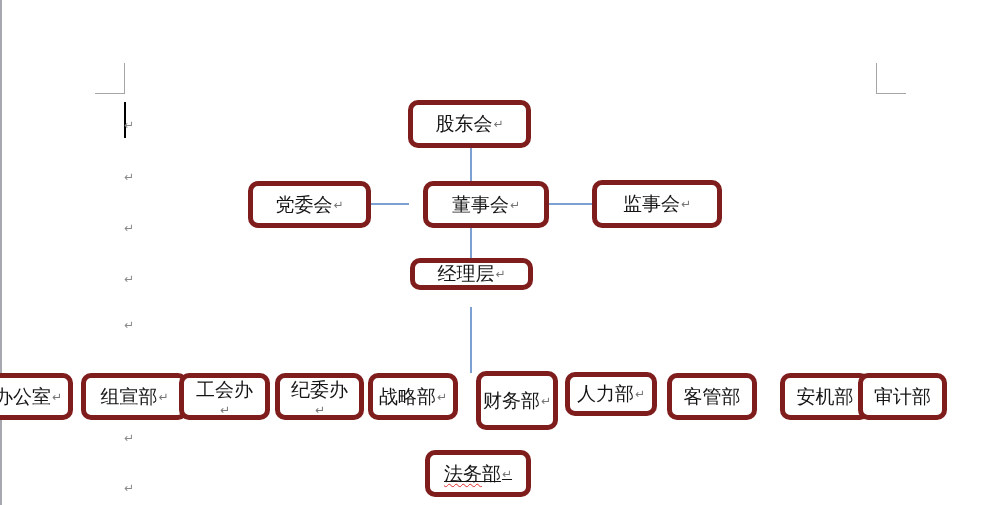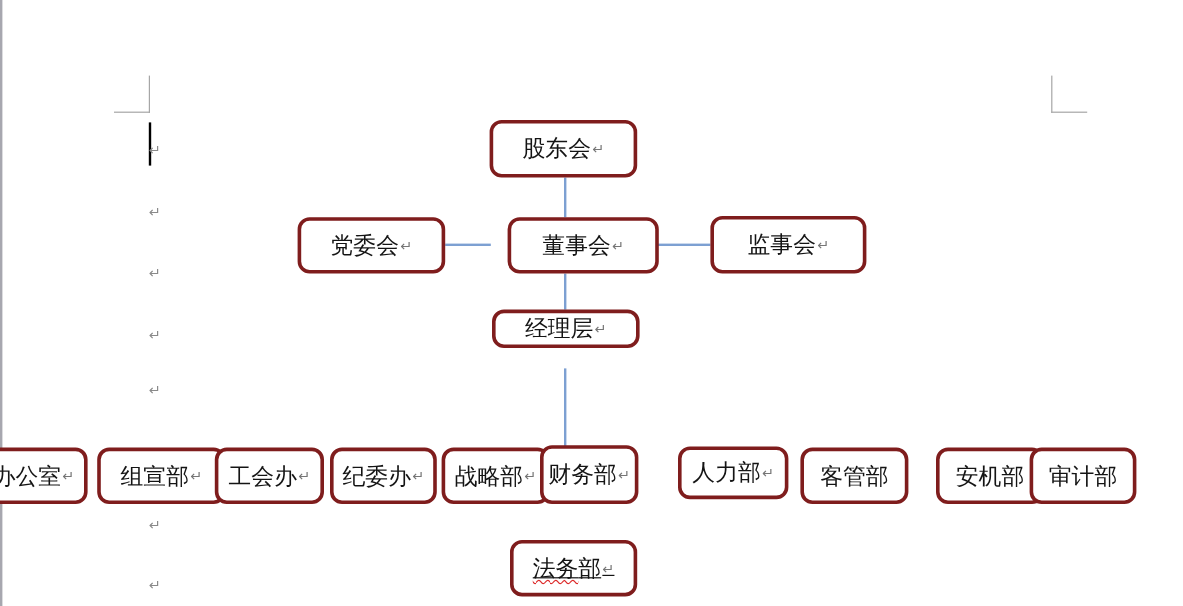--- a/index.html
+++ b/index.html
@@ -10,21 +10,21 @@
   }
   .page-edge{position:absolute;left:0;top:0;width:2px;height:505px;background:#a7a7af;}
   .corner{position:absolute;width:29px;height:30px;}
   .corner.tl{left:95px;top:63px;border-right:1px solid #a6a6a6;border-bottom:1px solid #a6a6a6;}
   .corner.tr{left:876px;top:63px;border-left:1px solid #a6a6a6;border-bottom:1px solid #a6a6a6;}
   .caret{position:absolute;left:124px;top:102px;width:2px;height:36px;background:#000;}
   .mpil{position:absolute;left:124px;width:16px;height:14px;font-size:12px;line-height:14px;
         color:#8a8a8a;font-family:"DejaVu Sans",sans-serif;}
   .node{
     position:absolute;box-sizing:border-box;
-    border:3px solid #7f1d1d;border-radius:10px;background:#fff;
+    border:5px solid #7f1d1d;border-radius:10px;background:#fff;
     display:flex;align-items:center;justify-content:center;
     font-size:19px;color:#141414;white-space:nowrap;
   }
   .pmark{font-size:12px;color:#767676;margin-left:1px;font-family:"DejaVu Sans",sans-serif;}
   .conn{position:absolute;background:#7da0d2;}
   .conn.v{width:2px;}
   .conn.h{height:2px;}
   .squig{text-decoration:underline wavy #dd2c2c 1px;text-underline-offset:3px;}
 </style>
 </head>
@@ -71,33 +71,33 @@
 </div>
 
 <div class="node" style="left:-17px;top:373px;width:90px;height:47px;">
   <span>办公室</span>
     <span class="pmark">↵</span>
 </div>
 <div class="node" style="left:81px;top:373px;width:107px;height:47px;">
   <span>组宣部</span>
     <span class="pmark">↵</span>
 </div>
-<div class="node" style="left:179px;top:373px;width:91px;height:47px;">
+<div class="node" style="left:179px;top:373px;width:91px;height:47px;flex-direction:column;">
   <span>工会办</span>
     <span class="pmark">↵</span>
 </div>
-<div class="node" style="left:275px;top:373px;width:89px;height:47px;">
+<div class="node" style="left:275px;top:373px;width:89px;height:47px;flex-direction:column;">
   <span>纪委办</span>
     <span class="pmark">↵</span>
 </div>
 <div class="node" style="left:368px;top:373px;width:90px;height:47px;">
   <span>战略部</span>
     <span class="pmark">↵</span>
 </div>
-<div class="node" style="left:450px;top:371px;width:82px;height:49px;">
+<div class="node" style="left:476px;top:371px;width:82px;height:59px;">
   <span>财务部</span>
     <span class="pmark">↵</span>
 </div>
 <div class="node" style="left:565px;top:372px;width:92px;height:44px;">
   <span>人力部</span>
     <span class="pmark">↵</span>
 </div>
 <div class="node" style="left:667px;top:373px;width:90px;height:47px;">
   <span>客管部</span>
 </div>

